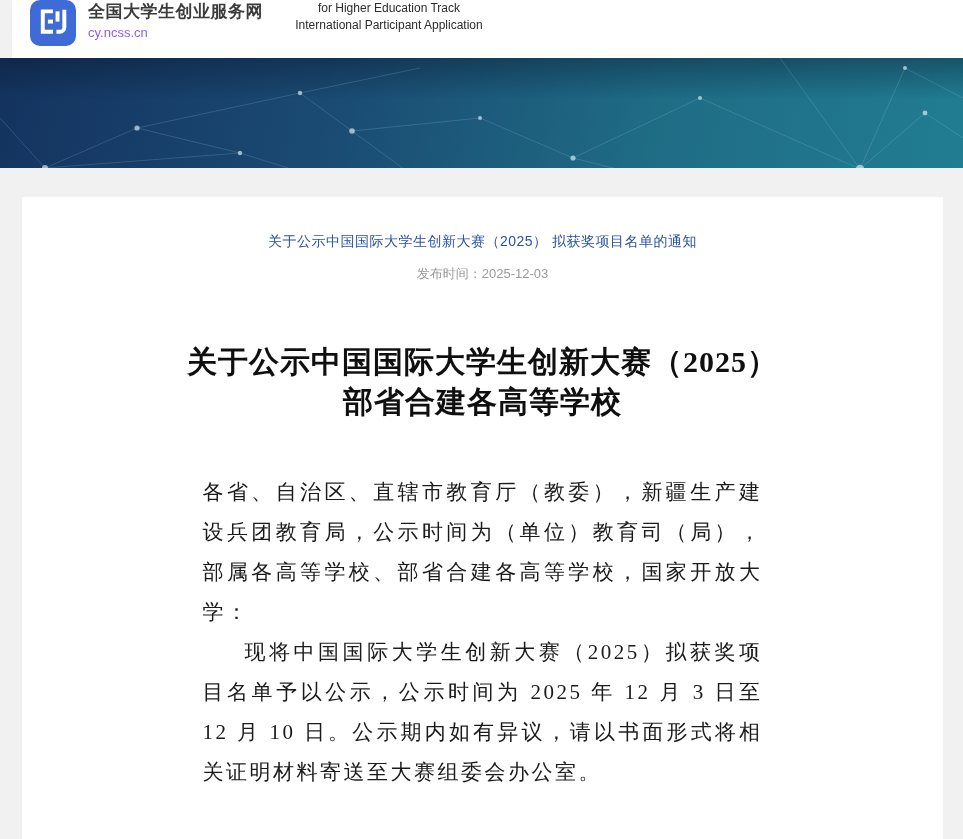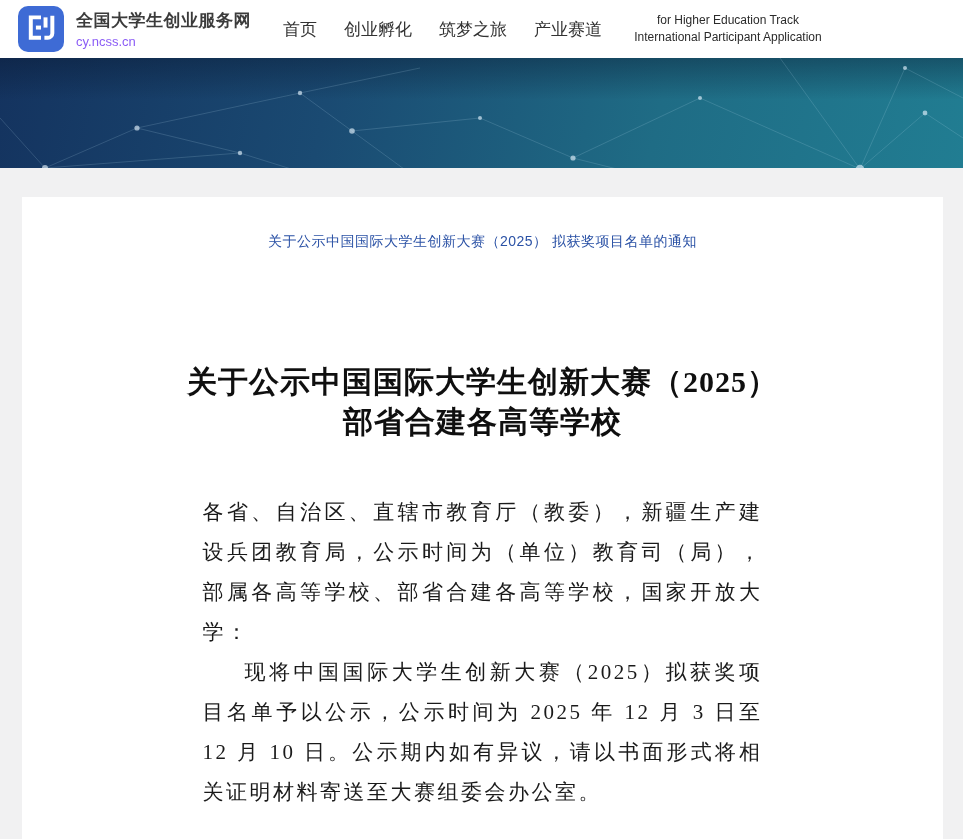--- a/index.html
+++ b/index.html
@@ -8,22 +8,23 @@
     width: 963px; height: 839px;
     background: #f1f1f2;
     font-family: "Liberation Sans", "DejaVu Sans", sans-serif;
     overflow: hidden;
     position: relative;
   }
 
   
   .site-header {
     height: 58px; background: #ffffff;
-    display: flex; align-items: center;
+    display: flex; 
     padding-left: 18px;
+    margin-left: 12px;
   }
   .logo-box {
     width: 46px; height: 46px; border-radius: 10px;
     background: #3e6bd5; flex: 0 0 auto;
     display: flex; align-items: center; justify-content: center;
     cursor: pointer;
   }
   .brand-text { margin-left: 12px; }
   .brand-name { font-size: 17px; font-weight: bold; color: #3b3b3b; letter-spacing: 0.5px; }
   .brand-url  { font-size: 13px; color: #8b5cf6; margin-top: 2px; }
@@ -65,21 +66,21 @@
     text-align: center;
     font-size: 14px; color: #2a51a5; font-weight: 500;
     letter-spacing: 0.5px;
   }
   .pub-line {
     margin-top: 14px; text-align: center;
     font-size: 13px; color: #9a9a9a;
   }
 
   .article-heading {
-    margin-top: 111px;
+    margin-top: 59px;
     text-align: center;
     font-family: "Liberation Serif", "DejaVu Serif", serif;
     font-weight: bold; color: #0f0f0f;
     font-size: 30px; line-height: 40px; letter-spacing: 1px;
   }
   .article-body {
     width: 560px; margin: 50px auto 0;
     font-family: "Liberation Serif", "DejaVu Serif", serif;
     font-size: 21px; line-height: 40px; color: #1a1a1a;
     letter-spacing: 2.5px;
@@ -99,26 +100,20 @@
         <path d="M38 13 V31"></path>
         <path d="M50 10 V41 a8 8 0 0 1 -8 8 H36"></path>
       </svg>
     </span>
   </div>
   <div class="brand-text">
     <div class="brand-name">全国大学生创业服务网</div>
     <div class="brand-url">cy.ncss.cn</div>
   </div>
 
-  <nav class="main-nav">
-    <span class="nav-item">首页</span>
-    <span class="nav-item">创业孵化</span>
-    <span class="nav-item">筑梦之旅</span>
-    <span class="nav-item">产业赛道</span>
-  </nav>
 
   <div class="intl-link">
     <div>for Higher Education Track</div>
     <div>International Participant Application</div>
   </div>
 </header>
 
 <section class="banner">
   <svg class="net" width="963" height="130" viewBox="0 0 963 130" preserveAspectRatio="none">
     <g stroke="rgba(190,225,245,0.22)" stroke-width="0.8">
@@ -157,20 +152,21 @@
       <circle cx="860" cy="111" r="4.2"></circle>
       <circle cx="925" cy="55" r="2.4"></circle>
       <circle cx="905" cy="10" r="2"></circle>
     </g>
   </svg>
   <div class="banner-title">大赛动态</div>
 </section>
 
 <main class="card">
   <h2 class="list-title">关于公示中国国际大学生创新大赛（2025） 拟获奖项目名单的通知</h2>
+  <div class="pub-line">发布时间：2025-12-03</div>
 
   <h1 class="article-heading">
     <span>关于公示中国国际大学生创新大赛（2025）</span><br>
     <span>部省合建各高等学校</span>
   </h1>
 
   <div class="article-body">
     <p>各省、自治区、直辖市教育厅（教委），新疆生产建设兵团教育局，公示时间为（单位）教育司（局），部属各高等学校、部省合建各高等学校，国家开放大学：</p>
     <p class="indent">现将中国国际大学生创新大赛（2025）拟获奖项目名单予以公示，公示时间为 2025 年 12 月 3 日至 12 月 10 日。公示期内如有异议，请以书面形式将相关证明材料寄送至大赛组委会办公室。</p>
   </div>

